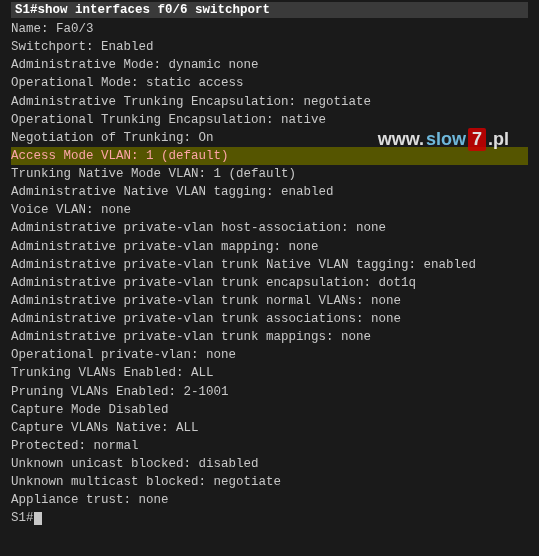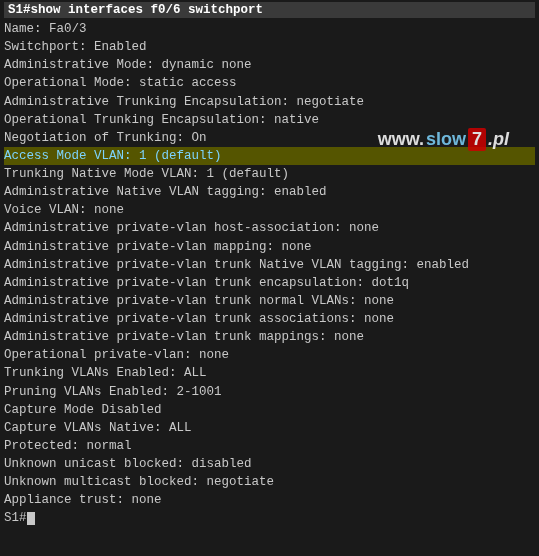--- a/index.html
+++ b/index.html
@@ -15,40 +15,40 @@
       font-family: 'Courier New', Courier, monospace;
       font-size: 12.5px;
       color: #c8c8c8;
       overflow: hidden;
     }
 
     .terminal {
       width: 539px;
       height: 556px;
       background-color: #1a1a1a;
-      padding: 2px 4px;
+      padding: 2px 11px;
       position: relative;
     }
 
     .title-bar {
       background-color: #3a3a3a;
       color: #ffffff;
       padding: 1px 4px;
       margin-bottom: 2px;
       font-weight: bold;
     }
 
     .line {
       line-height: 1.45;
       white-space: pre;
     }
 
     .highlight-line {
       background-color: #555500;
-      color: #7dd3fc;
+      color: #fca5a5;
       display: block;
     }
 
     .watermark {
       position: absolute;
       top: 128px;
       right: 30px;
       color: #ffffff;
       font-family: Arial, sans-serif;
       font-size: 18px;
@@ -65,21 +65,20 @@
 
     .watermark-7 {
       background-color: #cc0000;
       color: #ffffff;
       padding: 1px 4px;
       border-radius: 2px;
     }
 
     .watermark-pl {
       color: #ffffff;
-      font-style: italic;
     }
 
     .cursor {
       display: inline-block;
       background-color: #c8c8c8;
       width: 8px;
       height: 13px;
       vertical-align: text-bottom;
     }
   </style>

